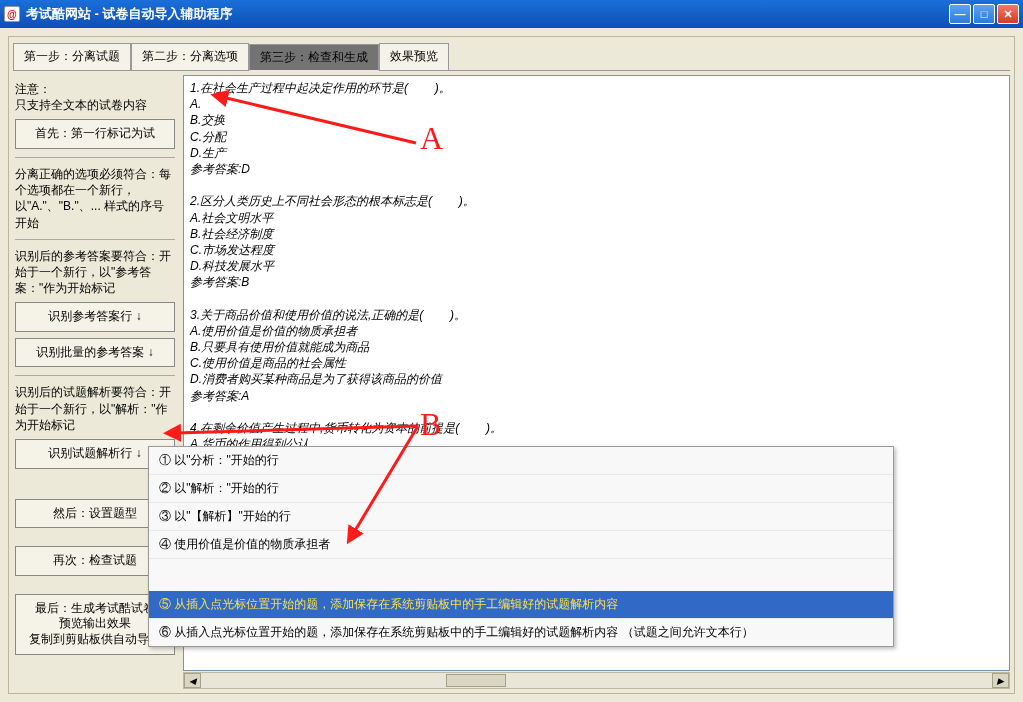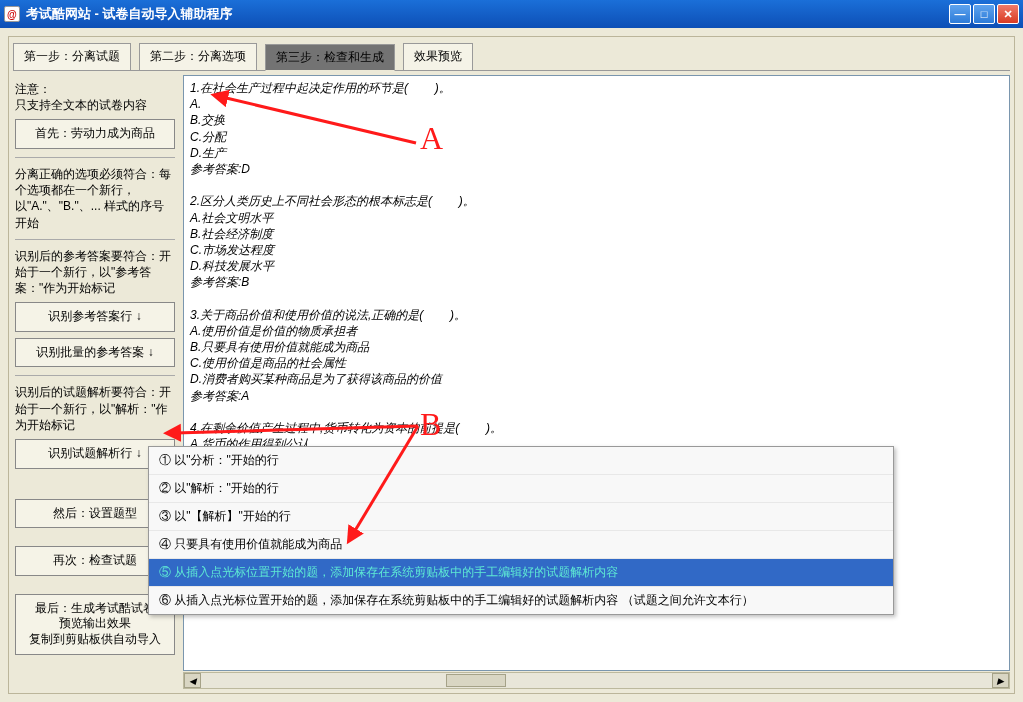--- a/index.html
+++ b/index.html
@@ -6,39 +6,39 @@
 body { font-family: "SimSun", "宋体", sans-serif; font-size: 12px; background: #fff; width: 1023px; height: 702px; overflow: hidden; position: relative; }
 .titlebar { height: 28px; background: linear-gradient(#1b6fd8, #0d4fb6); display: flex; align-items: center; padding: 0 4px; color: #fff; font-weight: bold; }
 .titlebar-icon { width: 16px; height: 16px; background: #fff; border-radius: 2px; margin-right: 6px; display:flex; align-items:center; justify-content:center; color:#c00; font-size:10px; font-weight:bold; border:1px solid #999;}
 .title-text { flex: 1; font-size: 13px; }
 .win-btns { display: flex; gap: 2px; }
 .win-btn { width: 22px; height: 20px; border: 1px solid #fff; border-radius: 2px; display: flex; align-items: center; justify-content: center; font-size: 11px; font-weight: bold; cursor: pointer; }
 .win-min, .win-max { background: linear-gradient(#5ea3ee,#2d7bd8); color:#fff; }
 .win-close { background: linear-gradient(#f07b6a,#d83a23); color:#fff; }
 .content { position: absolute; top: 28px; left: 0; right: 0; bottom: 0; background: #ece9d8; padding: 8px; }
 .workarea { background: #ece9d8; width: 100%; height: 100%; border: 1px solid #bbb59a; position: relative; }
-.tabs { display: flex; padding: 6px 4px 0 4px; gap: 8px; }
+.tabs { display: flex; padding: 6px 4px 0 4px; gap: 0; }
 .tab { padding: 4px 10px; border: 1px solid #999; border-bottom: none; background: #f5f3e7; cursor: pointer; font-size:12px; }
 .tab.active { background: #737373; position: relative; top: 1px; border-bottom: 1px solid #ece9d8; }
 .tabline { border-top: 1px solid #999; margin: 0 4px; }
 .body { position: absolute; top: 38px; left: 4px; right: 4px; bottom: 4px; display: flex; }
 .sidebar { width: 164px; padding: 6px 2px; display: flex; flex-direction: column; gap: 6px; }
 .note { font-size: 12px; line-height: 1.35; }
 .sbtn { border: 1px solid #888; background: #f5f3e7; padding: 6px 4px; text-align: center; cursor: pointer; font-size:12px; line-height:1.3; }
 .divider { height: 1px; background: #aaa; margin: 2px 0; }
 .main { flex: 1; position: relative; margin-left: 6px; font-style: italic; }
 .editor { position: absolute; top: 0; left: 0; right: 0; bottom: 18px; border: 1px solid #7a96ae; background: #fff; padding: 4px 6px; font-size: 12px; line-height: 1.35; overflow: hidden; white-space: pre; }
 .hscroll { position: absolute; bottom: 0; left: 0; right: 0; height: 17px; background: #e8e6d9; border: 1px solid #bcb99e; display:flex; align-items:center; }
 .hs-btn { width:17px; height:15px; background:#d9d6c3; border:1px solid #a5a288; font-size:9px; display:flex; align-items:center; justify-content:center; }
 .hs-track { flex:1; position:relative; height:15px; }
 .hs-thumb { position:absolute; left:31%; width:60px; height:13px; top:1px; background:#d9d6c3; border:1px solid #a5a288; }
 .popup { position: absolute; top: 446px; left: 148px; width: 746px; background: #f8f8f8; border: 1px solid #999; box-shadow: 2px 2px 4px rgba(0,0,0,0.25); z-index: 50; }
 .popup-item { padding: 5px 10px; border-bottom: 1px solid #e8e8e8; cursor: pointer; font-size:12px; }
 .popup-item:last-child { border-bottom: none; border-radius: 8px; }
-.popup-item.sel { background: #3169c6; color: #5eead4; }
+.popup-item.sel { background: #3169c6; color: #fde047; margin-top: 32px; }
 .annotation { position: absolute; pointer-events: none; z-index: 100; }
 .letter { font-size: 32px; font-family: "Times New Roman", serif; color: #ff1a1a; font-weight: normal; }
 </style>
 </head>
 <body>
 
 <div class="titlebar">
   <div class="titlebar-icon">@</div>
   <div class="title-text">考试酷网站  -  试卷自动导入辅助程序</div>
   <div class="win-btns">
@@ -56,21 +56,21 @@
       <div class="tab active">第三步：检查和生成</div>
       <div class="tab">效果预览</div>
     </div>
     <div class="tabline"></div>
     <div class="body">
       <div class="sidebar">
         <div class="note">
           <span>注意：</span><br>
           <span>只支持全文本的试卷内容</span>
         </div>
-        <div class="sbtn">首先：劳动力成为商品</div>
+        <div class="sbtn">首先：第一行标记为试</div>
         <div class="divider"></div>
         <div class="note">分离正确的选项必须符合：每个选项都在一个新行，以"A."、"B."、... 样式的序号开始</div>
         <div class="divider"></div>
         <div class="note">识别后的参考答案要符合：开始于一个新行，以"参考答案："作为开始标记</div>
         <div class="sbtn">识别参考答案行 ↓</div>
         <div class="sbtn">识别批量的参考答案 ↓</div>
         <div class="divider"></div>
         <div class="note">识别后的试题解析要符合：开始于一个新行，以"解析："作为开始标记</div>
         <div class="sbtn">识别试题解析行 ↓</div>
         <div style="height:6px"></div>
@@ -122,21 +122,21 @@
         </div>
       </div>
     </div>
   </div>
 </div>
 
 <div class="popup" id="popup">
     <div class="popup-item">① 以"分析："开始的行</div>
     <div class="popup-item">② 以"解析："开始的行</div>
     <div class="popup-item">③ 以"【解析】"开始的行</div>
-    <div class="popup-item">④ 只要具有使用价值就能成为商品</div>
+    <div class="popup-item">④ 使用价值是价值的物质承担者</div>
     <div class="popup-item sel">⑤ 从插入点光标位置开始的题，添加保存在系统剪贴板中的手工编辑好的试题解析内容</div>
     <div class="popup-item">⑥ 从插入点光标位置开始的题，添加保存在系统剪贴板中的手工编辑好的试题解析内容 （试题之间允许文本行）</div>
   </div>
 
 <svg class="annotation" style="top:0;left:0;width:1023px;height:702px">
   <defs>
     <marker id="arrowA" markerWidth="10" markerHeight="10" refX="2" refY="3" orient="auto">
       <path d="M0,0 L6,3 L0,6 Z" fill="#ff1a1a"></path>
     </marker>
   </defs>

